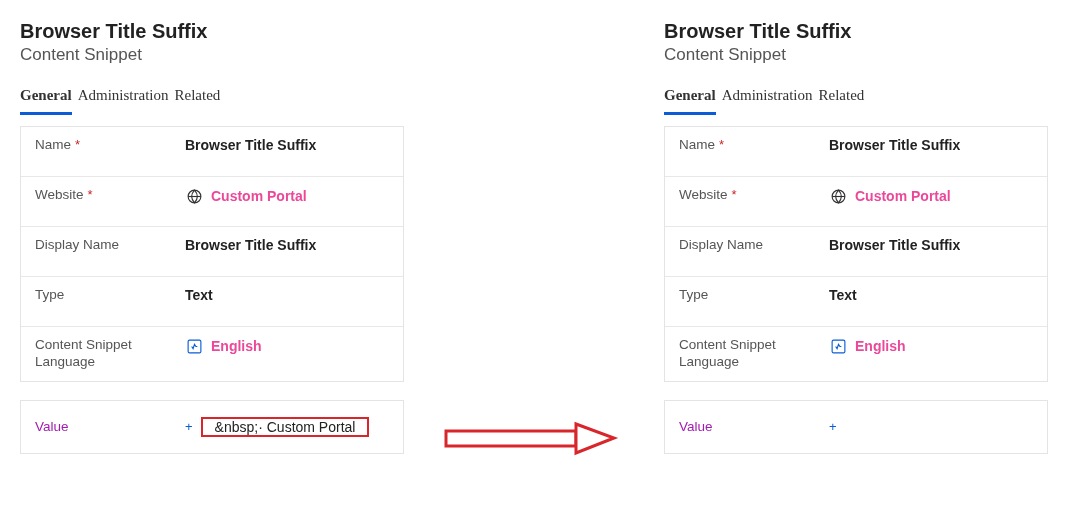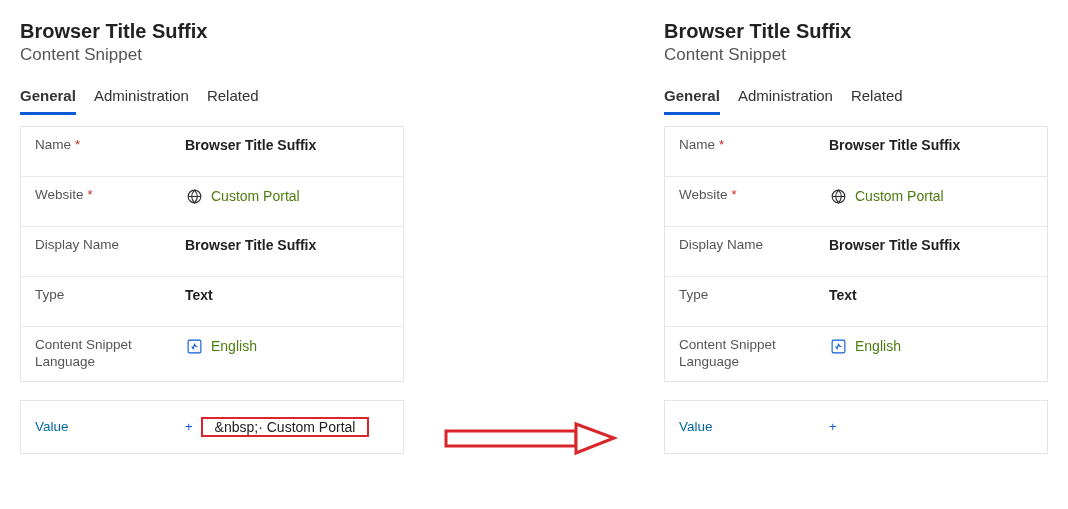--- a/index.html
+++ b/index.html
@@ -33,23 +33,24 @@
     margin: 0 0 2px 0;
     color: #222;
   }
   .subtitle {
     font-size: 17px;
     color: #555;
     margin-bottom: 16px;
   }
   .tabs {
     display: flex;
-    gap: 18px;
+    gap: 6px;
     border-bottom: 1px solid transparent;
     margin-bottom: 10px;
+    font-family: Liberation Serif, serif;
   }
   .tab {
     padding: 6px 0 8px 0;
     font-size: 15px;
     color: #333;
     cursor: pointer;
     border-bottom: 3px solid transparent;
   }
   .tab.active {
     border-bottom-color: #0b5cd6;
@@ -82,22 +83,22 @@
   .row .val {
     flex: 1;
     font-size: 14px;
     color: #222;
     display: flex;
     align-items: center;
     gap: 8px;
   }
   .row .val.bold { font-weight: 600; }
   .link {
-    color: #4d7c0f;
-    font-weight: 400;
+    color: #ec4899;
+    font-weight: 700;
   }
   .icon {
     display: inline-flex;
     align-items: center;
     justify-content: center;
     width: 18px;
     height: 18px;
     color: #333;
   }
   .icon.blue { color: #0b5cd6; }
@@ -106,21 +107,21 @@
     padding-bottom: 6px;
   }
   .value-row {
     display: flex;
     align-items: center;
     padding: 10px 14px 4px 14px;
     min-height: 46px;
   }
   .value-row .label {
     flex: 0 0 150px;
-    color: #0369a1;
+    color: #a21caf;
     font-size: 13.5px;
   }
   .plus {
     color: #0b5cd6;
     font-size: 13px;
     padding-right: 8px;
   }
   .highlight {
     border: 2.5px solid #d8262a;
     padding: 0 12px;

